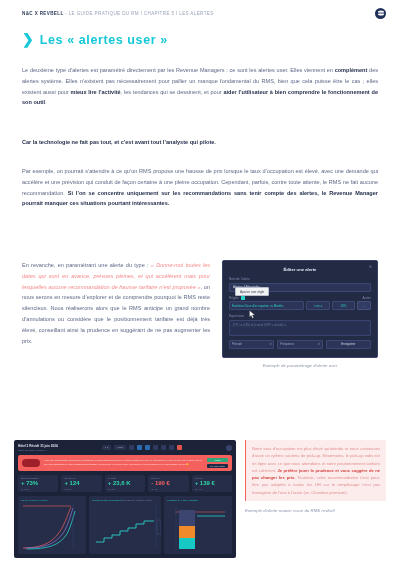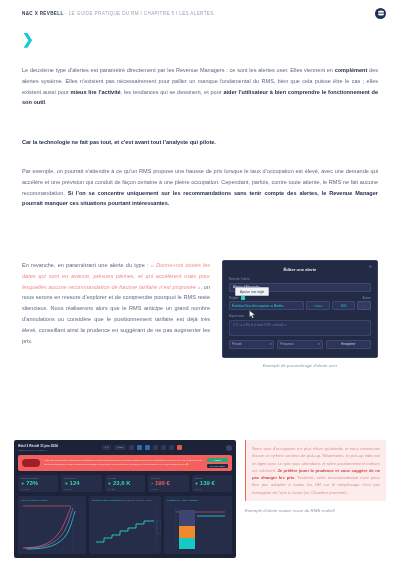--- a/index.html
+++ b/index.html
@@ -361,20 +361,21 @@
     <svg width="8" height="8" viewBox="0 0 8 8">
         <ellipse cx="4" cy="3.1" rx="3" ry="1.5" fill="#ffffff"></ellipse>
         <ellipse cx="4" cy="4.9" rx="3" ry="1.5" fill="#ffffff"></ellipse>
         <rect x="0" y="3.6" width="8" height="0.9" fill="#1f3156"></rect>
       </svg>
   </div>
 </div>
 
 <div class="section-title">
   <span class="chev">❯</span>
+  <h1>Les « alertes user »</h1>
 </div>
 
 <div class="copy p1">
   <span>Le deuxième type d’alertes est paramétré directement par les Revenue Managers : ce sont les alertes user. Elles viennent en </span><b>complément</b><span> des alertes système. Elles n’existent pas nécessairement pour pallier un manque fondamental du RMS, bien que cela puisse être le cas ; elles existent aussi pour </span><b>mieux lire l’activité</b><span>, les tendances qui se dessinent, et pour </span><b>aider l’utilisateur à bien comprendre le fonctionnement de son outil</b><span>.</span>
 </div>
 
 <div class="copy p2">Car la technologie ne fait pas tout, et c’est avant tout l’analyste qui pilote.</div>
 
 <div class="copy p3">
   <span>Par exemple, on pourrait s’attendre à ce qu’un RMS propose une hausse de prix lorsque le taux d’occupation est élevé, avec une demande qui accélère et une prévision qui conduit de façon certaine à une pleine occupation. Cependant, parfois, contre toute attente, le RMS ne fait aucune recommandation. </span><b>Si l’on se concentre uniquement sur les recommandations sans tenir compte des alertes, le Revenue Manager pourrait manquer ces situations pourtant intéressantes.</b>

